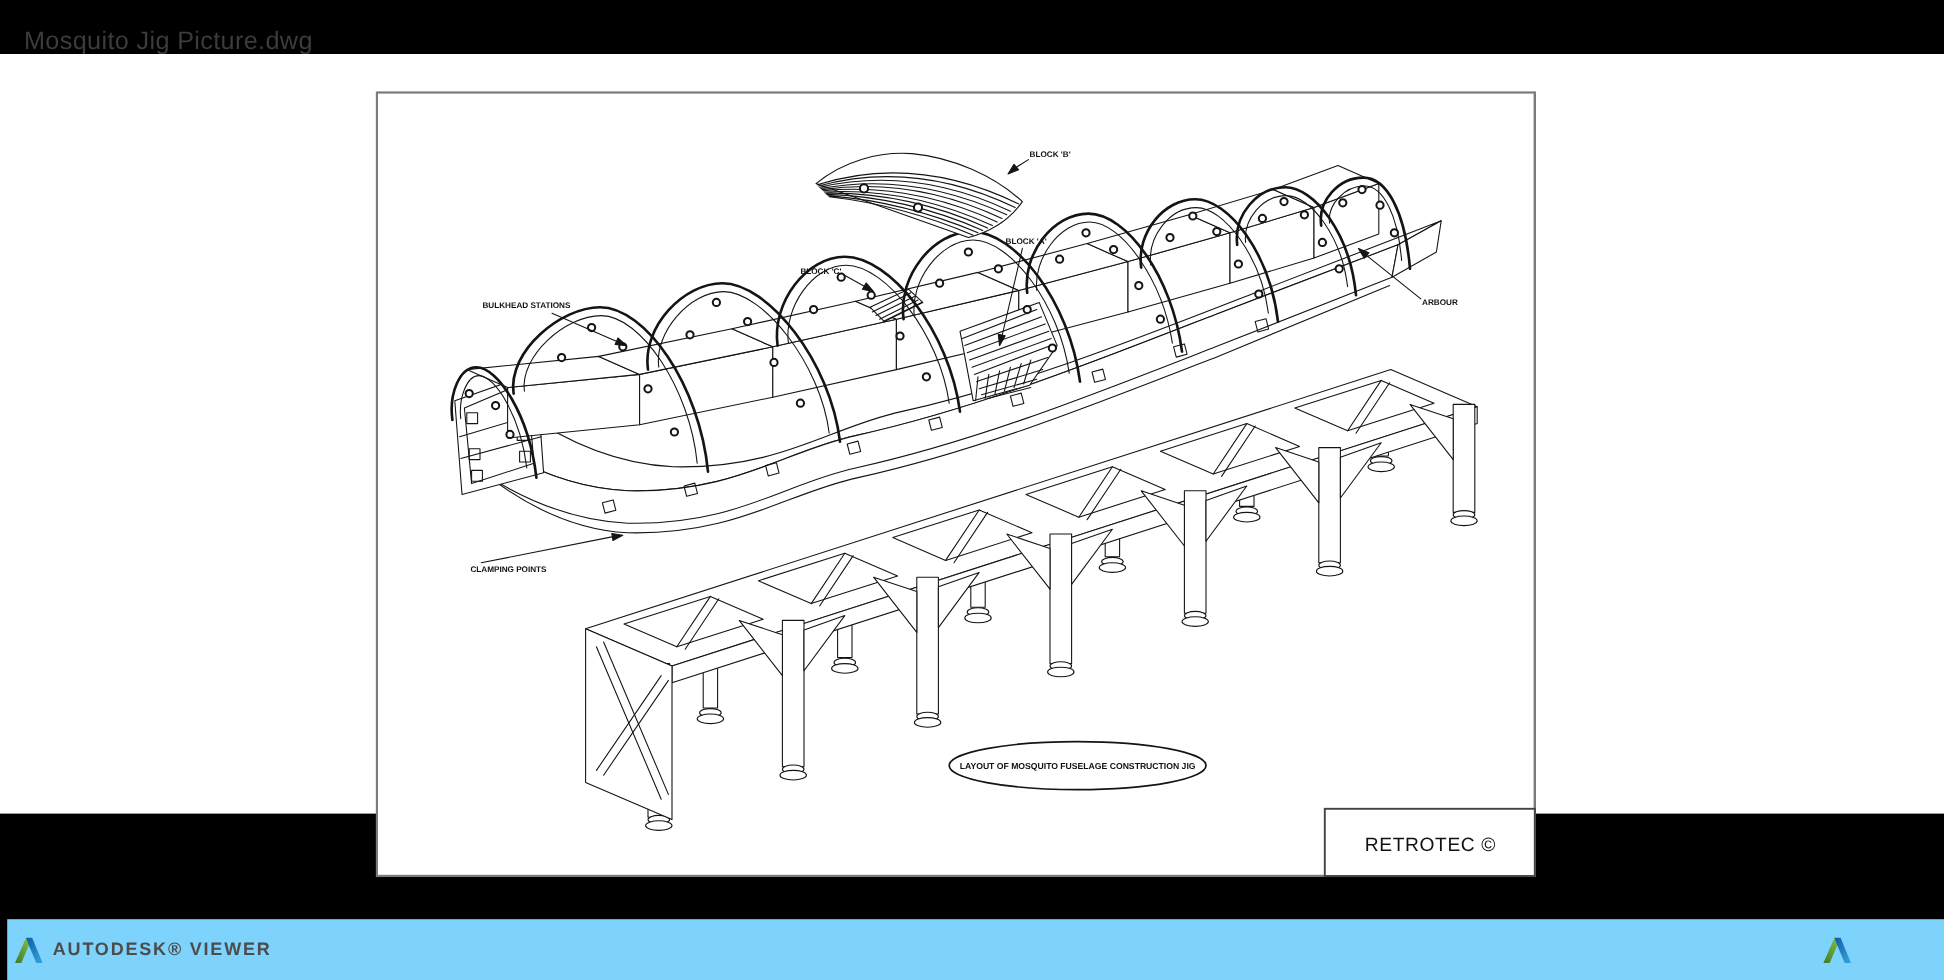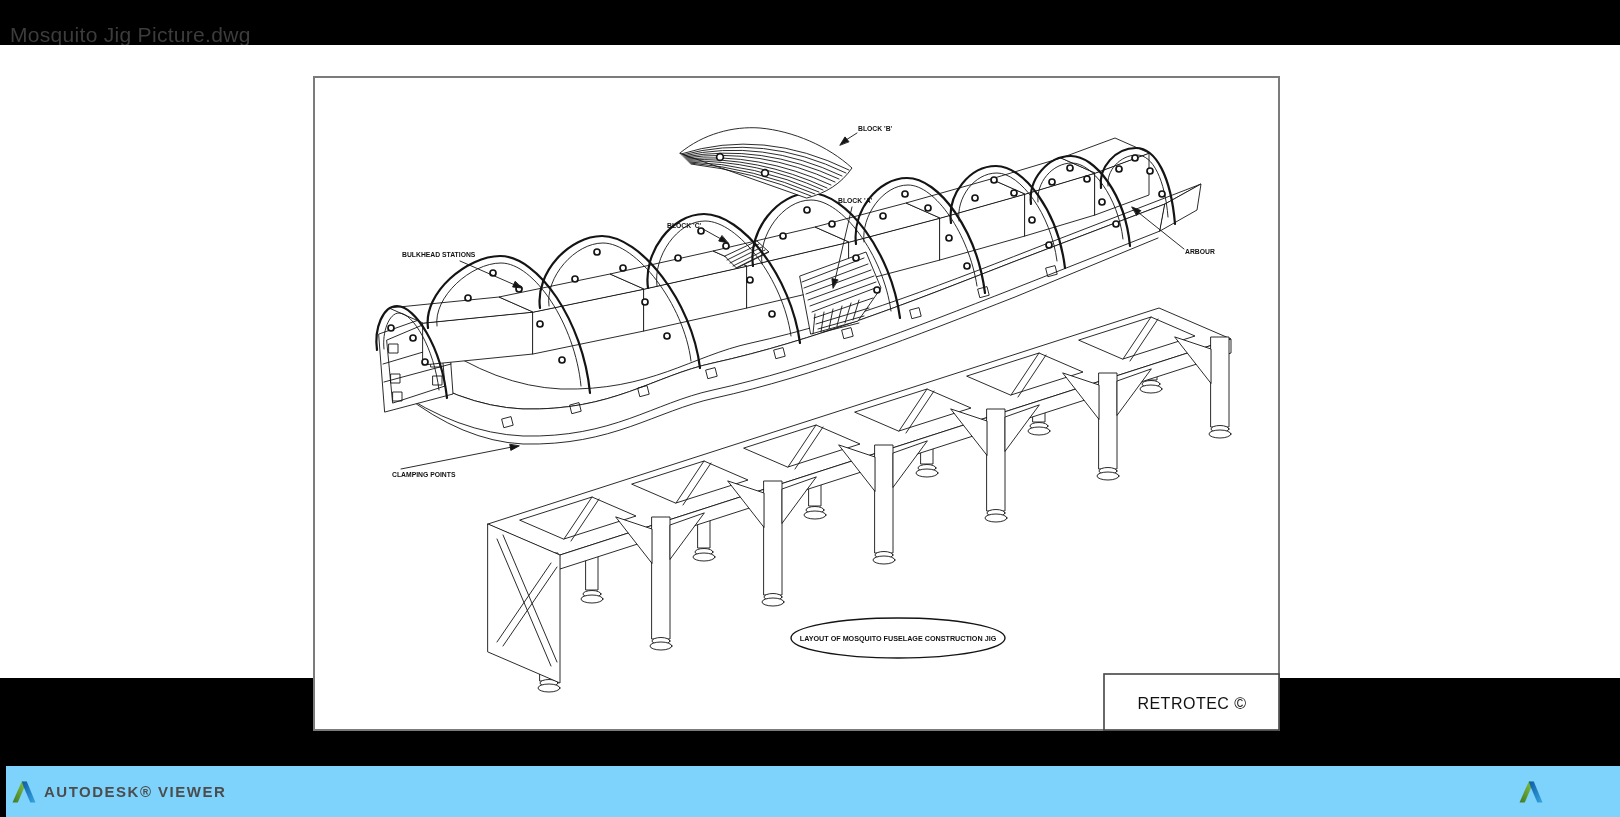--- a/index.html
+++ b/index.html
@@ -1,19 +1,19 @@
 <!DOCTYPE html>
 <html><head>
 <meta charset="utf-8">
 <style>
   html,body{margin:0;padding:0;background:#000;width:1620px;height:817px;overflow:hidden;
     font-family:"Liberation Sans",sans-serif;}
   .titlebar{position:absolute;left:0;top:0;width:1620px;height:45px;background:#000;
     display:flex;align-items:center;}
-  .titlebar .title{color:#3c3c3c;font-size:21px;padding-left:10px;letter-spacing:.3px;margin-top:24px;}
+  .titlebar .title{color:#3c3c3c;font-size:21px;padding-left:20px;letter-spacing:.3px;margin-top:24px;}
   .content{position:absolute;left:0;top:45px;width:1620px;height:633px;background:#ffffff;}
   .sheet{position:absolute;left:313px;top:31px;width:967px;height:655px;}
   .bottombar{position:absolute;left:6px;top:766px;width:1620px;height:51px;background:#7dd3fc;
     display:flex;align-items:center;}
   .brand{color:#4c4c4c;font-size:15px;font-weight:bold;letter-spacing:1.5px;margin-left:8px;}
   .spacer{flex:1}
   .logo{width:24px;height:22px;display:block;}
   .logo-left{margin-left:6px;}
   .logo-right{margin-right:83px;}
   svg text.lbl{font-family:"Liberation Sans",sans-serif;font-size:6.8px;font-weight:bold;fill:#111;}

